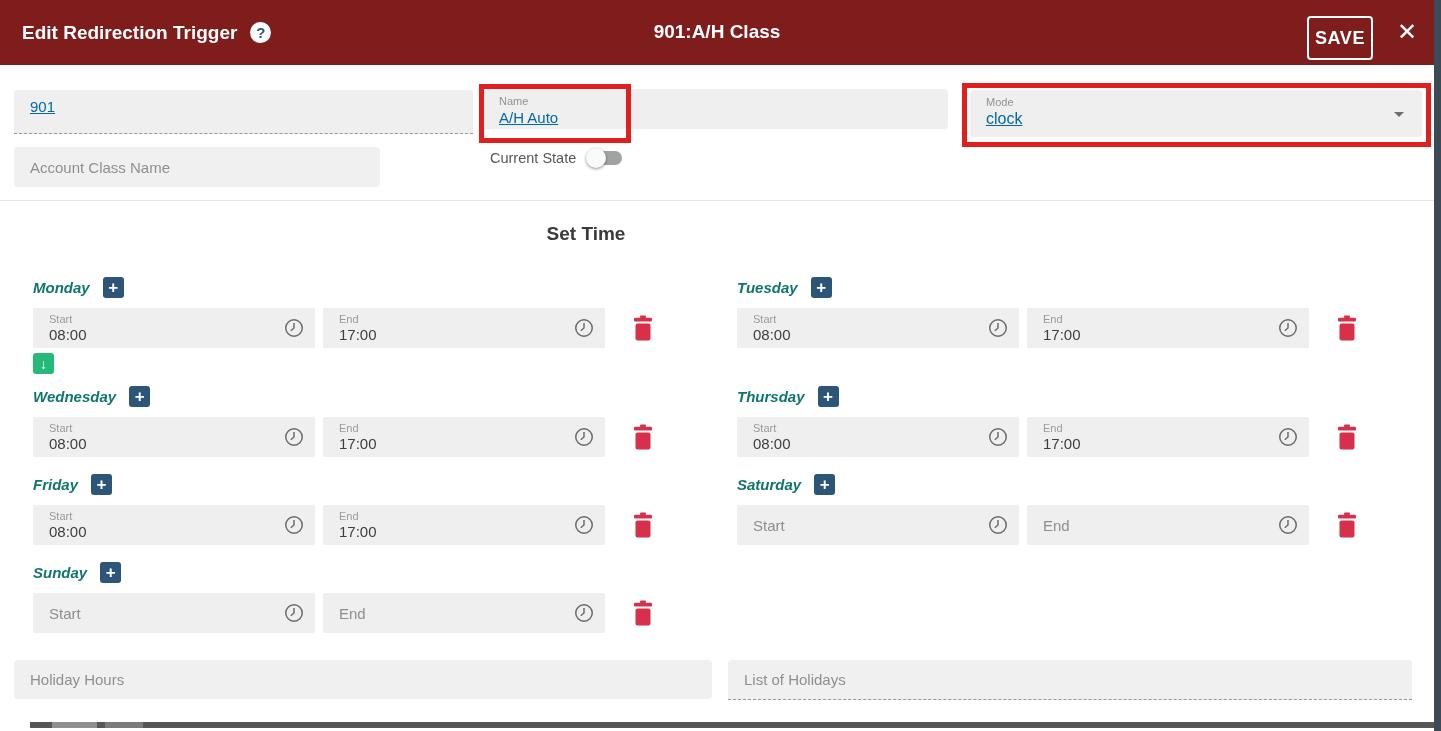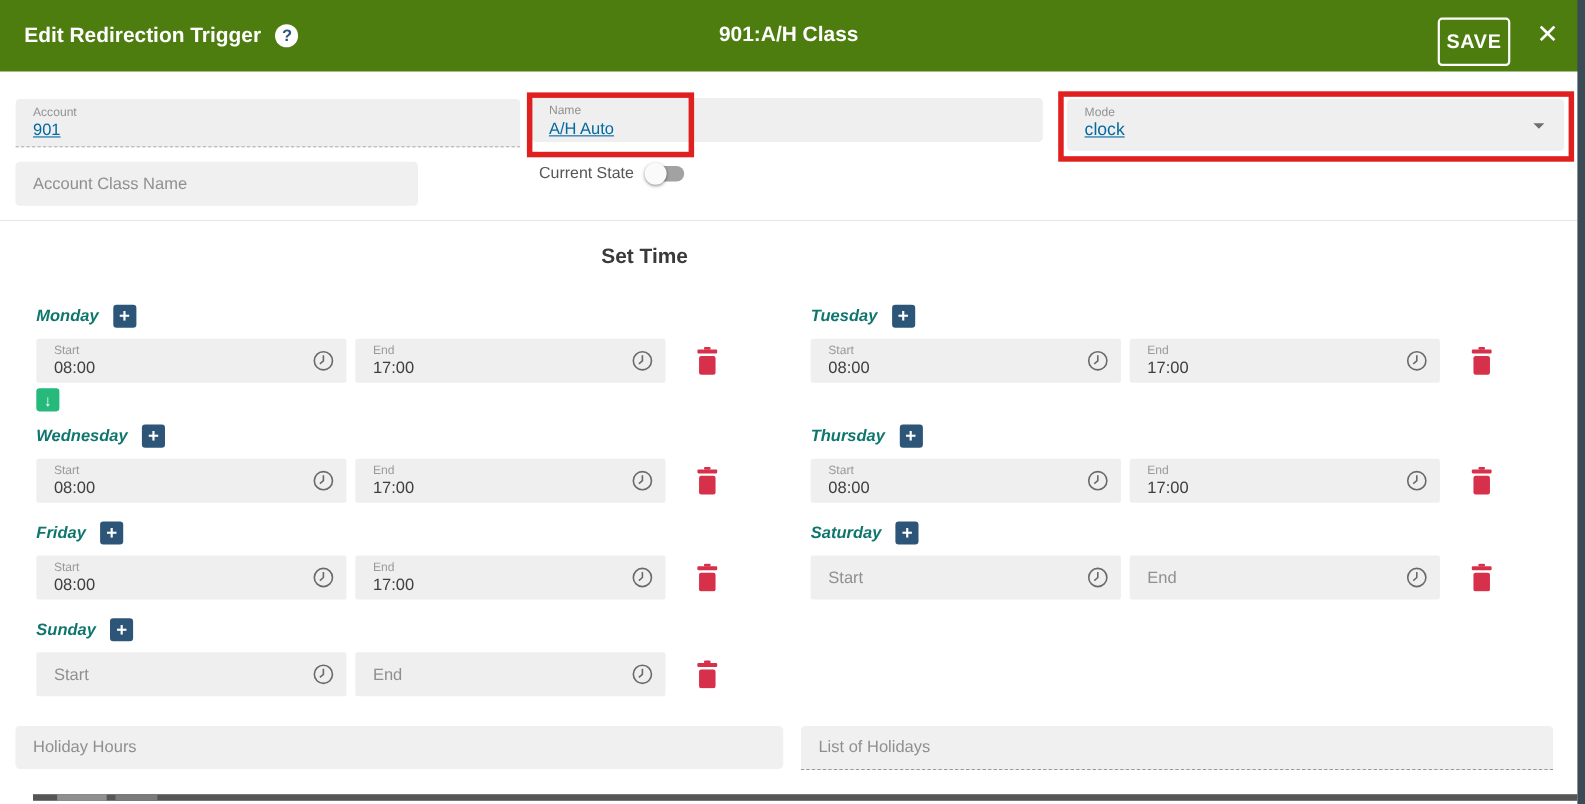--- a/index.html
+++ b/index.html
@@ -8,21 +8,21 @@
     position:relative;
     font-family:"Liberation Sans", sans-serif;
     background:#ffffff;
     overflow:hidden;
     color:#3d3d3d;
   }
 
   
   .header {
     position:absolute; left:0; top:0; width:1441px; height:65px;
-    background:#4d7c0f;
+    background:#7f1d1d;
     padding-left:33px;
   }
   .header-left {
     position:absolute; left:22px; top:0; height:65px;
     display:flex; align-items:center; gap:13px;
   }
   .header-title { color:#fff; font-size:19px; font-weight:bold; }
   .help-icon {
     width:21px; height:21px; border-radius:50%;
     background:#fff; color:#2d5578;
@@ -162,21 +162,20 @@
   <div class="header-left">
     <span class="header-title">Edit Redirection Trigger</span>
     <span class="help-icon">?</span>
   </div>
   <div class="record-title">901:A/H Class</div>
   <button class="save-btn">SAVE</button>
   <button class="close-btn">✕</button>
 </div>
 
 <div class="field" id="account-field">
-  <span class="f-label">Account</span>
   <span class="f-value">901</span>
 </div>
 
 <div class="field" id="name-field">
   <span class="f-label">Name</span>
   <span class="f-value">A/H Auto</span>
 </div>
 
 <div class="field" id="mode-field">
   <span class="f-label">Mode</span>

